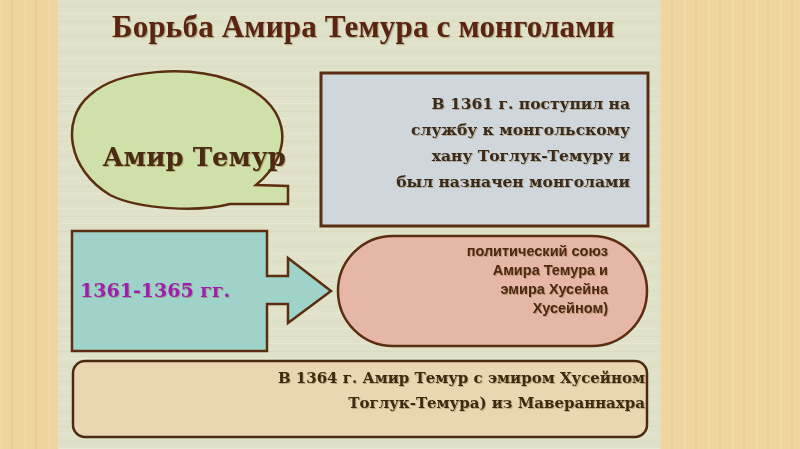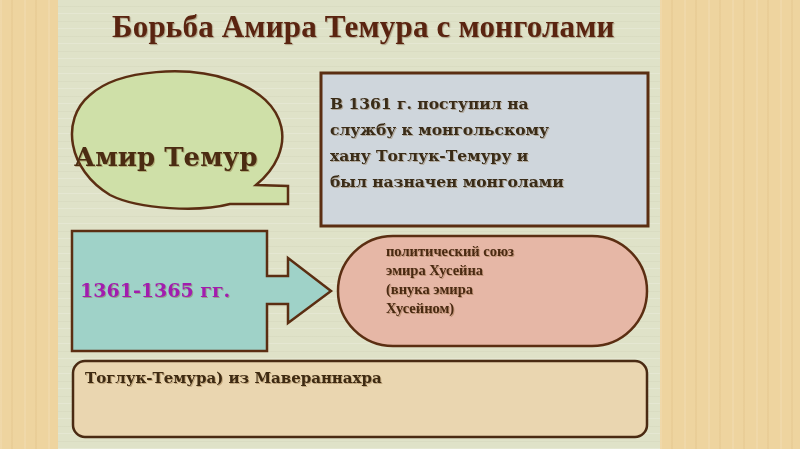--- a/index.html
+++ b/index.html
@@ -25,40 +25,40 @@
   .title {
     position: absolute; left: 80px; top: 9px; width: 590px;
     font-family: "Liberation Serif", serif; font-weight: bold;
     font-size: 31px; color: #5a2410; letter-spacing: 0.2px;
     text-shadow: 1px 1px 1px rgba(80,40,10,0.35);
     white-space: nowrap;
     margin-left: 32px;
   }
   svg.shapes { position: absolute; left: 0; top: 0; width: 800px; height: 449px; }
   .txt {
-    position: absolute; font-weight: bold; color: #4a2a10; text-align: left;
+    position: absolute; font-weight: bold; color: #4a2a10; text-align: right;
     text-shadow: 1px 1px 0 rgba(120,80,30,0.35);
   }
   .bubble-text {
     left: 74px; top: 142px; width: 212px;
     font-family: "DejaVu Serif", serif; font-size: 26px; color: #4b2c12;
     white-space: nowrap;
   }
   .info-text {
     left: 330px; top: 91px; width: 300px;
     font-family: "DejaVu Serif", serif; font-size: 15.5px; line-height: 26px;
     color: #3a2c18;
   }
   .period-text {
     left: 80px; top: 279px; width: 180px; text-align: left;
     font-family: "DejaVu Serif", serif; font-size: 19px; color: #a21caf;
   }
   .alliance-text {
-    left: 386px; top: 242px; width: 250px;
-    font-family: Liberation Serif, serif; font-size: 14.5px; line-height: 19px;
+    left: 358px; top: 242px; width: 250px;
+    font-family: Liberation Sans, sans-serif; font-size: 14.5px; line-height: 19px;
     color: #4a2a12;
   }
   .expulsion-text {
     left: 85px; top: 366px; width: 560px;
     font-family: "DejaVu Serif", serif; font-size: 15px; line-height: 25px;
     color: #3e2a12;
   }
 </style>
 </head>
 <body>
@@ -100,20 +100,21 @@
   <div>В 1361 г. поступил на</div>
   <div>службу к монгольскому</div>
   <div>хану Тоглук-Темуру и</div>
   <div>был назначен монголами</div>
 </div>
 
 <div class="txt period-text">1361-1365 гг.</div>
 
 <div class="txt alliance-text">
   <div>политический союз</div>
+  <div>Амира Темура и</div>
   <div>эмира Хусейна</div>
-  <div>(внука эмира</div>
   <div>Хусейном)</div>
 </div>
 
 <div class="txt expulsion-text">
+  <div>В 1364 г. Амир Темур с эмиром Хусейном</div>
   <div>Тоглук-Темура) из Мавераннахра</div>
 </div>
 
 </body></html>

